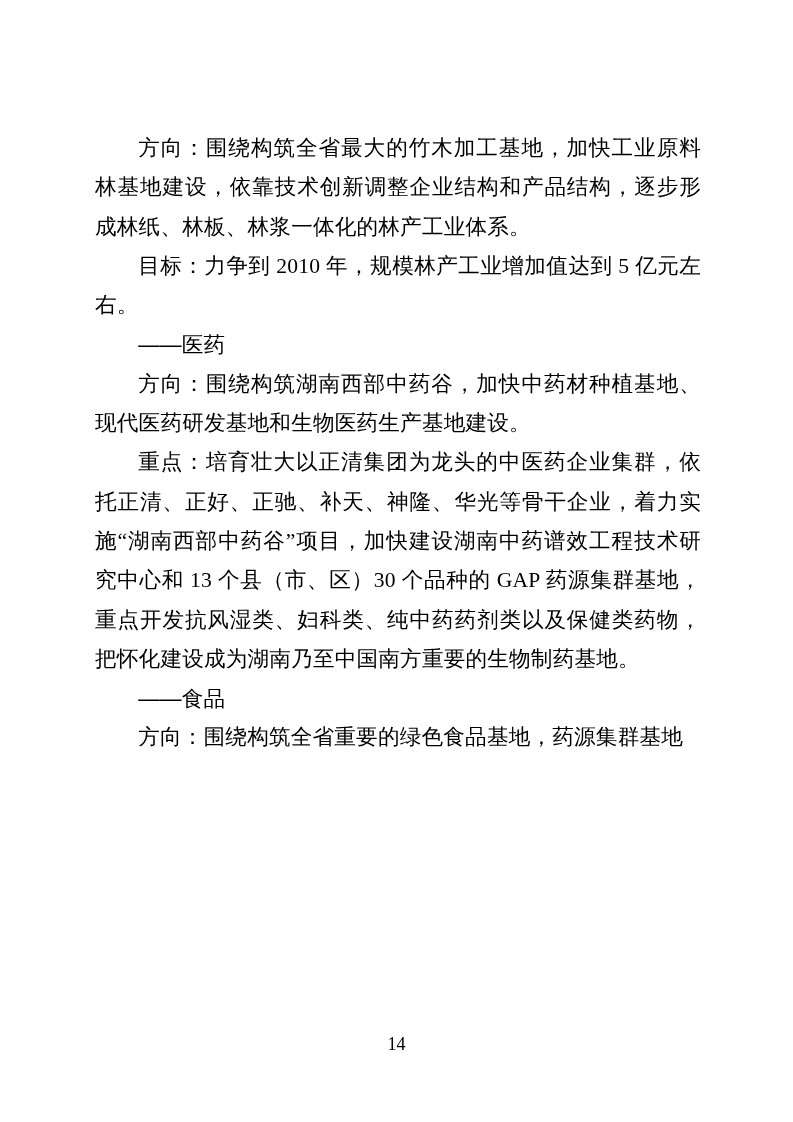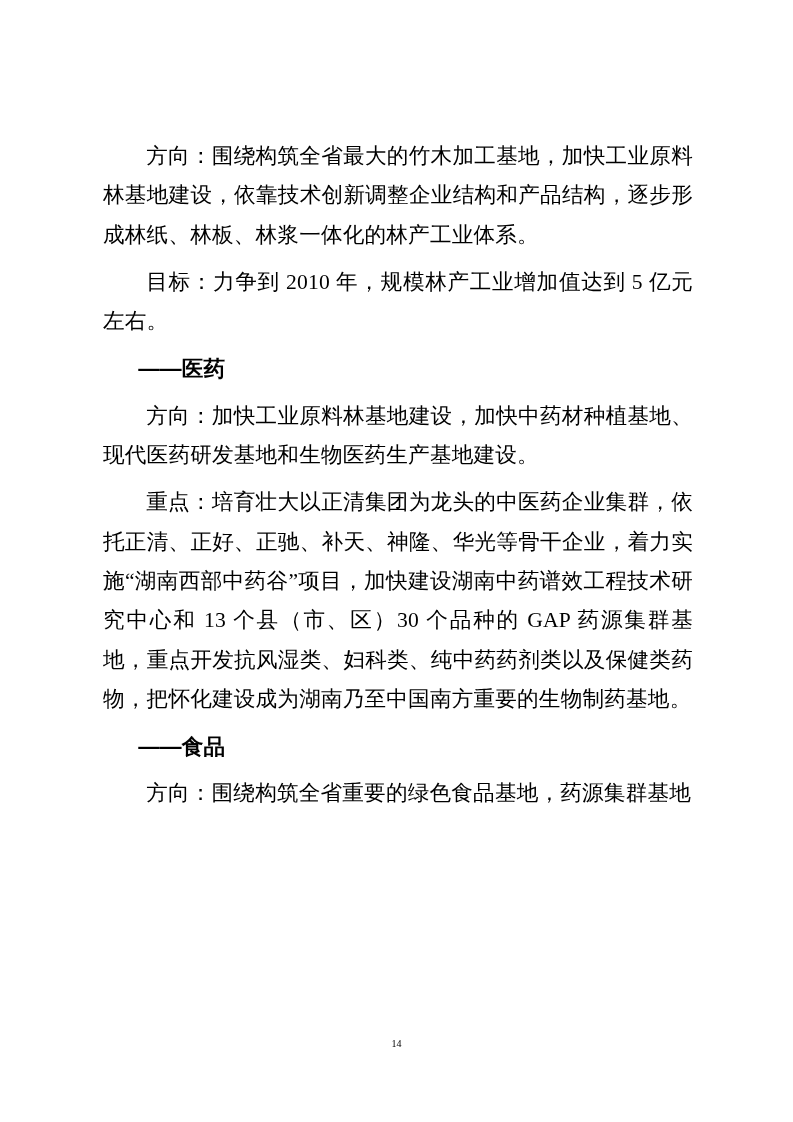--- a/index.html
+++ b/index.html
@@ -23,56 +23,56 @@
     height: 1122px;
     background: #ffffff;
   }
   .content {
     position: absolute;
     left: 95px;
     top: 129px;
     width: 606px;
   }
   .para {
-    margin: 8px;
+    margin: 0;
     font-size: 21.6px;
     line-height: 39.3px;
     letter-spacing: 0.2px;
     text-align: justify;
     text-align-last: left;
     text-justify: inter-ideograph;
     text-indent: 2em;
   }
   .heading {
     margin: 0;
     font-family: "Liberation Sans", "DejaVu Sans", sans-serif;
-    font-weight: bold;
+    font-weight: normal;
     font-size: 21.6px;
     line-height: 39.3px;
     letter-spacing: 0.2px;
     text-indent: 2em;
   }
   .footer {
     position: absolute;
     left: 0;
     top: 1034px;
     width: 793px;
     text-align: center;
-    font-size: 10px;
+    font-size: 18px;
     line-height: 20px;
   }
 </style>
 </head>
 <body>
 
 <div class="page">
   <div class="content">
     <p class="para">方向：围绕构筑全省最大的竹木加工基地，加快工业原料林基地建设，依靠技术创新调整企业结构和产品结构，逐步形成林纸、林板、林浆一体化的林产工业体系。</p>
     <p class="para">目标：力争到 2010 年，规模林产工业增加值达到 5 亿元左右。</p>
     <p class="heading">——医药</p>
-    <p class="para">方向：加快工业原料林基地建设，加快中药材种植基地、现代医药研发基地和生物医药生产基地建设。</p>
+    <p class="para">方向：围绕构筑湖南西部中药谷，加快中药材种植基地、现代医药研发基地和生物医药生产基地建设。</p>
     <p class="para">重点：培育壮大以正清集团为龙头的中医药企业集群，依托正清、正好、正驰、补天、神隆、华光等骨干企业，着力实施“湖南西部中药谷”项目，加快建设湖南中药谱效工程技术研究中心和 13 个县（市、区）30 个品种的 GAP 药源集群基地，重点开发抗风湿类、妇科类、纯中药药剂类以及保健类药物，把怀化建设成为湖南乃至中国南方重要的生物制药基地。</p>
     <p class="heading">——食品</p>
     <p class="para">方向：围绕构筑全省重要的绿色食品基地，药源集群基地</p>
   </div>
 
   <div class="footer">14</div>
 </div>
 
 </body></html>

